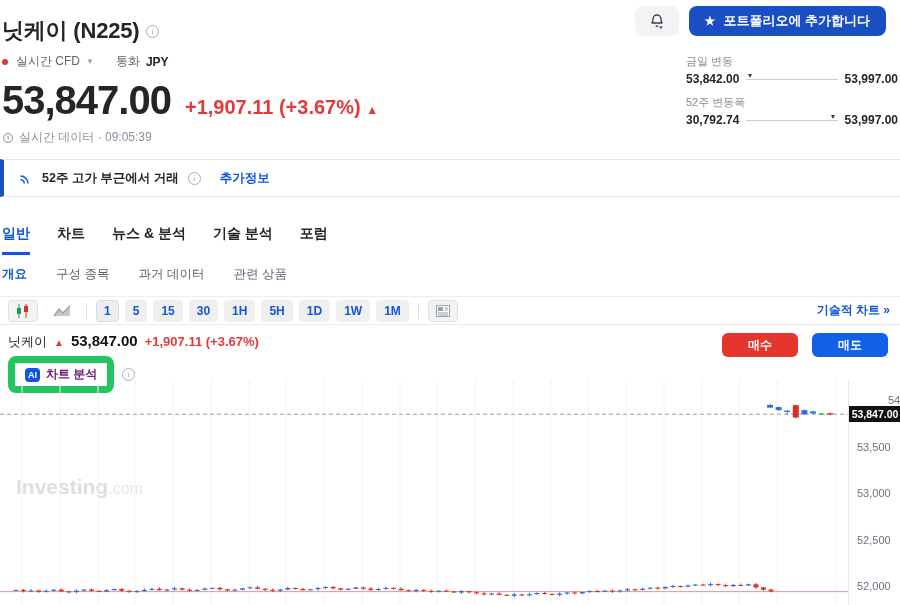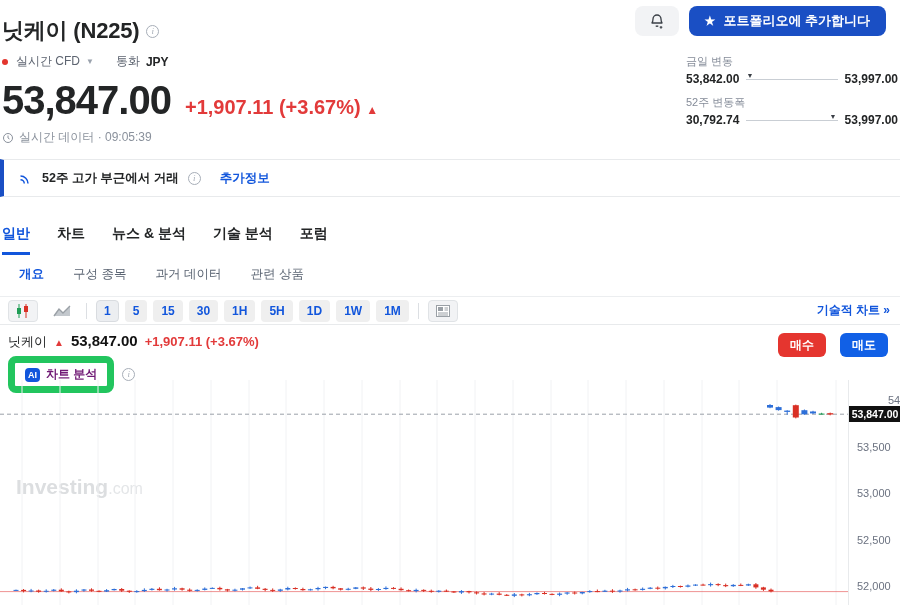--- a/index.html
+++ b/index.html
@@ -44,21 +44,21 @@
   .banner { margin-top:13px; height:38px; display:flex; align-items:center; gap:9px;
     border-top:1px solid #e8eaec; border-bottom:1px solid #e8eaec; border-left:4px solid #1a4fc4;
     padding-left:14px; background:#fff; }
   .banner-text { font-size:12.5px; font-weight:bold; color:#232526; }
   .banner-link { font-size:12.5px; font-weight:bold; color:#1256dc; text-decoration:none; margin-left:10px; }
 
   
   .tabs { display:flex; gap:27px; margin-top:28px; padding-left:2px; }
   .tab { font-size:14px; font-weight:bold; color:#232526; padding-bottom:9px; cursor:pointer; }
   .tab.active { color:#1256dc; border-bottom:3px solid #1256dc; }
-  .subtabs { display:flex; gap:29px; margin-top:11px; padding-left:19px; }
+  .subtabs { display:flex; gap:29px; margin-top:11px; padding-left:2px; }
   .subtab { font-size:12.5px; color:#5a6472; cursor:pointer; }
   .subtab.active { color:#1256dc; font-weight:bold; }
 
   
   .toolbar { margin-top:13px; height:29px; display:flex; align-items:center; gap:9px;
     border-top:1px solid #eceef0; border-bottom:1px solid #e8eaec; padding:0 10px 0 8px; }
   .tool-btn { width:30px; height:22px; background:#f2f3f5; border:1px solid #e0e3e6; border-radius:4px;
     display:flex; align-items:center; justify-content:center; cursor:pointer; }
   .tool-btn.plain { background:transparent; border-color:transparent; }
   .tb-div { width:1px; height:16px; background:#dcdfe3; }
@@ -68,21 +68,21 @@
   .tech-link { margin-left:auto; font-size:12px; font-weight:bold; color:#1256dc; text-decoration:none; }
 
   
   .chart-body { position:relative; height:314px; }
   .ch-hdr { position:absolute; top:7px; left:8px; display:flex; align-items:baseline; gap:7px; }
   .ch-name { font-size:13px; color:#232526; }
   .ch-up { color:#e23a3a; font-size:10px; }
   .ch-price { font-size:15px; font-weight:bold; color:#111; }
   .ch-chg { font-size:13px; font-weight:bold; color:#e23a3a; }
   .bs-btns { position:absolute; top:8px; right:12px; display:flex; gap:14px; }
-  .bs { width:48px; height:24px; border:none; border-radius:6px; color:#fff; font-size:12px; font-weight:bold; cursor:pointer; }
+  .bs { width:76px; height:24px; border:none; border-radius:6px; color:#fff; font-size:12px; font-weight:bold; cursor:pointer; }
   .bs.buy { background:#e5352f; }
   .bs.sell { background:#1160e6; }
   .ai-row { position:absolute; top:31px; left:8px; display:flex; align-items:center; gap:8px; }
   .ai-btn { display:flex; align-items:center; gap:6px; background:#fff; border:7px solid #22c55e;
     border-radius:8px; padding:3px 10px; cursor:pointer; }
   .ai-badge { background:#1256dc; color:#fff; font-size:9px; font-weight:bold; border-radius:4px; padding:2px 3px; }
   .ai-text { font-size:12px; font-weight:bold; color:#701a75; }
 
   .plot { position:absolute; top:55px; left:0; width:848px; height:235px; }
   .yaxis { position:absolute; top:55px; right:0; width:52px; height:235px; border-left:1px solid #e8eaec; }

